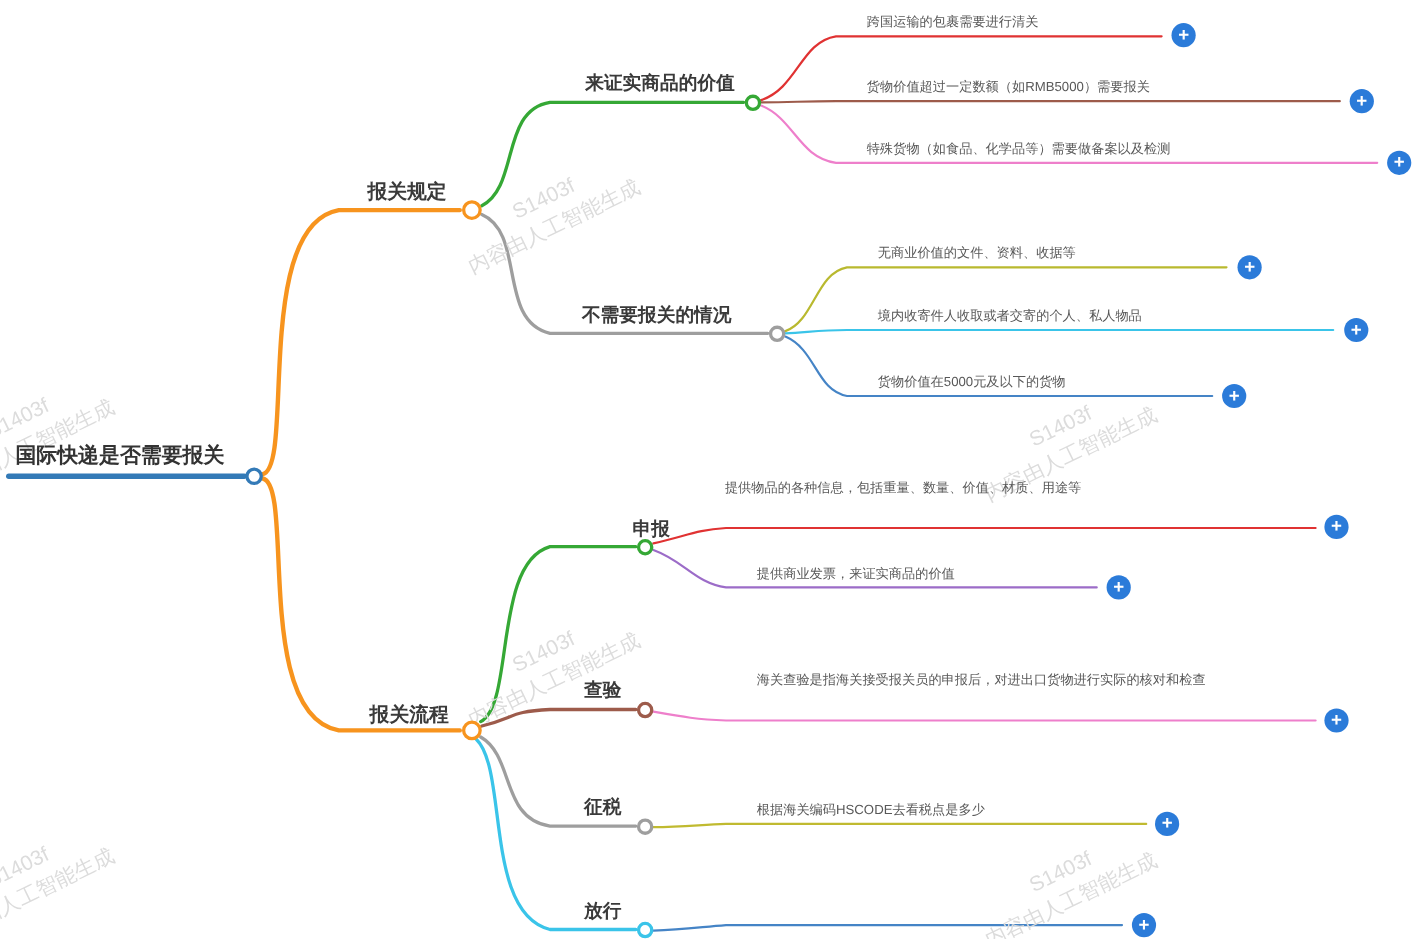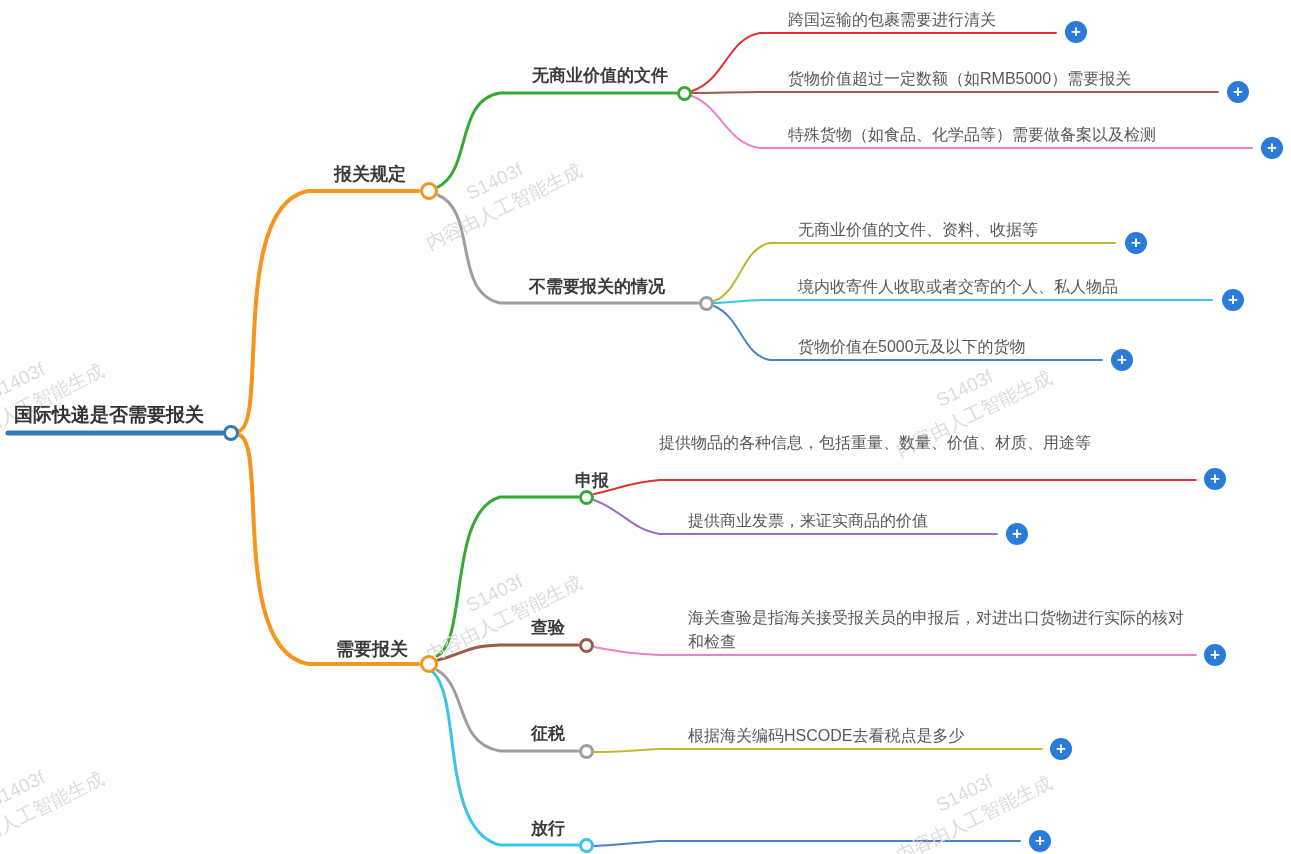--- a/index.html
+++ b/index.html
@@ -9,21 +9,21 @@
   }
   #edges{position:absolute;left:0;top:0;width:1291px;height:854px;}
   #edges path{fill:none;stroke-linecap:round;}
   .node-label{
     position:absolute;font-weight:bold;color:#3a3a3a;white-space:nowrap;
     font-size:17px;line-height:22px;cursor:default;
   }
   .root-label{font-size:19px;color:#333;}
   .l1-label{font-size:18px;}
   .leaf-text{
-    position:absolute;font-size:16px;color:#585858;white-space:nowrap;
+    position:absolute;font-size:12px;color:#585858;white-space:nowrap;
     line-height:24px;cursor:default;
   }
   .leaf-text.wrap{white-space:normal;width:505px;}
   .dot{
     position:absolute;background:#fff;border:3px solid #999;border-radius:50%;
     box-sizing:border-box;cursor:pointer;
   }
   .plus{
     position:absolute;width:22px;height:22px;border-radius:50%;background:#2b7bd9;
     color:#fff;text-align:center;line-height:21px;font-size:17px;font-weight:bold;
@@ -88,22 +88,22 @@
     <div class="wm-l1">S1403f</div>
     <div class="wm-l2">内容由人工智能生成</div>
   </div>
   <div class="wm" style="left: -70px; top: 756px; color: rgb(220, 220, 220);">
     <div class="wm-l1">S1403f</div>
     <div class="wm-l2">内容由人工智能生成</div>
   </div>
 
   <div class="node-label root-label" style="left:14px;top:404px;">国际快递是否需要报关</div>
   <div class="node-label l1-label" style="left:334px;top:163px;">报关规定</div>
-  <div class="node-label l1-label" style="left:336px;top:638px;">需要报关</div>
-  <div class="node-label" style="left:532px;top:65px;">无商业价值的文件</div>
+  <div class="node-label l1-label" style="left:336px;top:638px;">报关流程</div>
+  <div class="node-label" style="left:532px;top:65px;">来证实商品的价值</div>
   <div class="node-label" style="left:529px;top:276px;">不需要报关的情况</div>
   <div class="node-label" style="left:531px;top:470px;margin-left:44px;">申报</div>
   <div class="node-label" style="left:531px;top:617px;text-align:center;">查验</div>
   <div class="node-label" style="left:531px;top:723px;">征税</div>
   <div class="node-label" style="left:531px;top:818px;">放行</div>
 
   <div class="leaf-text" style="left:788px;top:8px;">跨国运输的包裹需要进行清关</div>
   <div class="leaf-text" style="left:788px;top:67px;">货物价值超过一定数额（如RMB5000）需要报关</div>
   <div class="leaf-text" style="left:788px;top:123px;">特殊货物（如食品、化学品等）需要做备案以及检测</div>
   <div class="leaf-text" style="left:798px;top:218px;">无商业价值的文件、资料、收据等</div>

